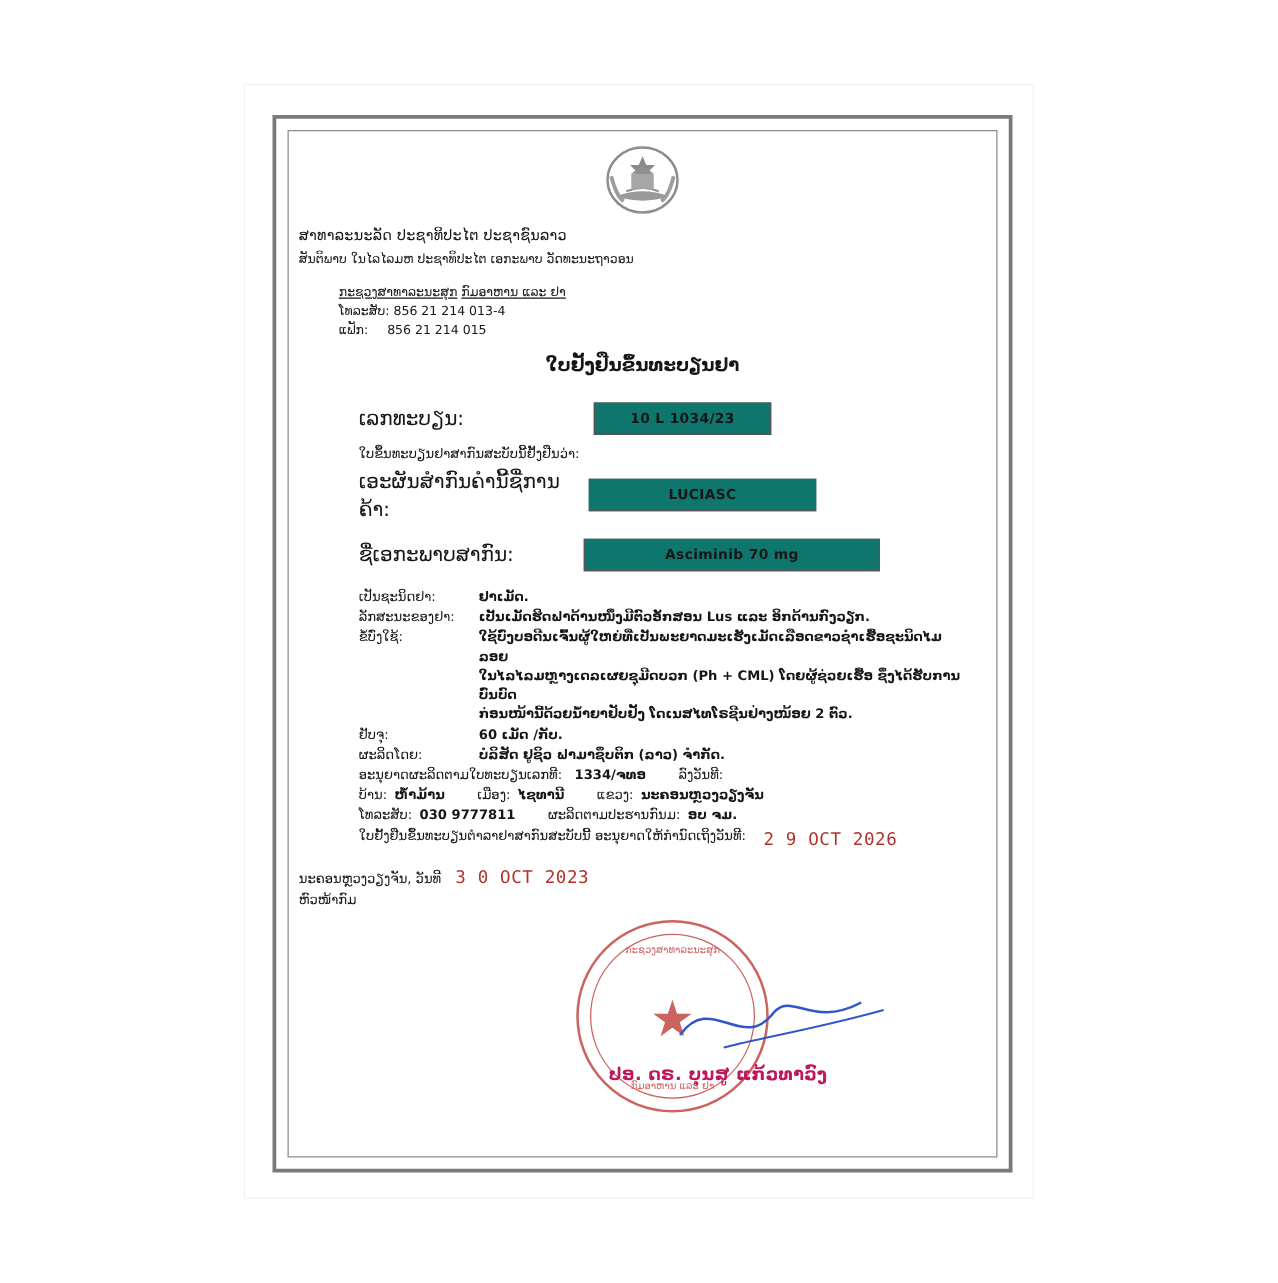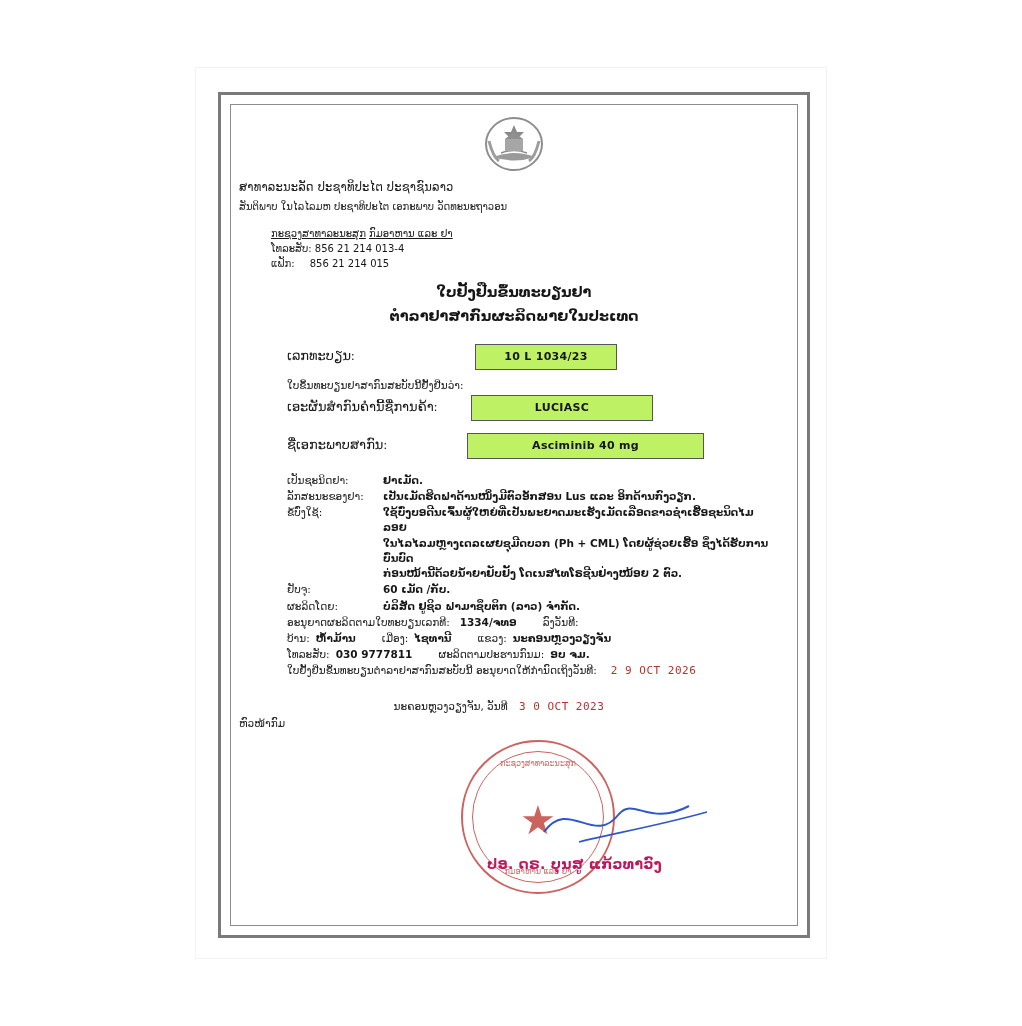--- a/index.html
+++ b/index.html
@@ -111,26 +111,25 @@
     margin-right: 20px;
   }
   .row {
     display: flex;
     align-items: center;
     margin-bottom: 3px;
   }
   .row .label {
     width: 170px;
     flex: 0 0 auto;
-    font-size: 13px;
-    font-family: Liberation Serif, serif;
+    font-size: 16px;
   }
   .box {
     border: 1px solid #555;
-    background: #bef264;
+    background: #0f766e;
     text-align: center;
     font-weight: bold;
     font-size: 11px;
     padding: 4px 10px;
     letter-spacing: .3px;
   }
   .box-num { width: 120px; margin-left: 18px; }
   .box-name { width: 160px; margin-left: 14px; }
   .box-generic { width: 215px; margin-left: 10px; }
 
@@ -162,27 +161,27 @@
   .dval.normal { font-weight: normal; }
   .dval .cont { display: block; font-weight: bold; }
 
   
   .drow .seg-lbl { margin-right: 6px; }
   .drow .seg-val { font-weight: bold; margin-right: 26px; }
 
   .stamp-date {
     color: #b3322c;
     font-family: "DejaVu Sans Mono", monospace;
-    font-size: 11px;
+    font-size: 14px;
     letter-spacing: .5px;
   }
 
   .sign-block {
-    margin-top: 20px;
-    text-align: center;
+    margin-top: 10px;
+    text-align: left;
     padding-right: 30px;
     font-size: 10.5px;
   }
   .sign-block .place { display: inline-block; }
   .sign-title {
     text-align: left;
     margin-right: 40px;
     margin-top: 1px;
     font-size: 10.5px;
   }
@@ -282,39 +281,38 @@
           <span>856 21 214 013-4</span>
         </div>
         <div class="org-row">
           <span class="lbl">ແຟັກ:</span>
           <span style="margin-left:12px">856 21 214 015</span>
         </div>
       </div>
 
       <div class="title">
         <span>ໃບຢັ້ງຢືນຂຶ້ນທະບຽນຢາ</span>
-        <span class="l2">ຕຳລາຢາສາກົນຜະລິດພາຍໃນປະເທດ</span>
       </div>
 
       <div class="form">
         <div class="row">
           <div class="label">ເລກທະບຽນ:</div>
           <div class="box box-num">10 L 1034/23</div>
         </div>
 
         <div class="note-line">ໃບຂຶ້ນທະບຽນຢາສາກົນສະບັບນີ້ຢັ້ງຢືນວ່າ:</div>
 
         <div class="row" style="margin-top:2px">
           <div class="label">ເອະຜັນສຳກົນຄຳນີ້ຊື່ການຄ້າ:</div>
           <div class="box box-name">LUCIASC</div>
         </div>
 
         <div class="row" style="margin-top:12px">
           <div class="label">ຊື່ເອກະພາບສາກົນ:</div>
-          <div class="box box-generic">Asciminib 40 mg</div>
+          <div class="box box-generic">Asciminib 70 mg</div>
         </div>
       </div>
 
       <div class="details">
         <div class="drow">
           <div class="dkey">ເປັນຊະນິດຢາ:</div>
           <div class="dval">ຢາເມັດ.</div>
         </div>
         <div class="drow">
           <div class="dkey">ລັກສະນະຂອງຢາ:</div>

